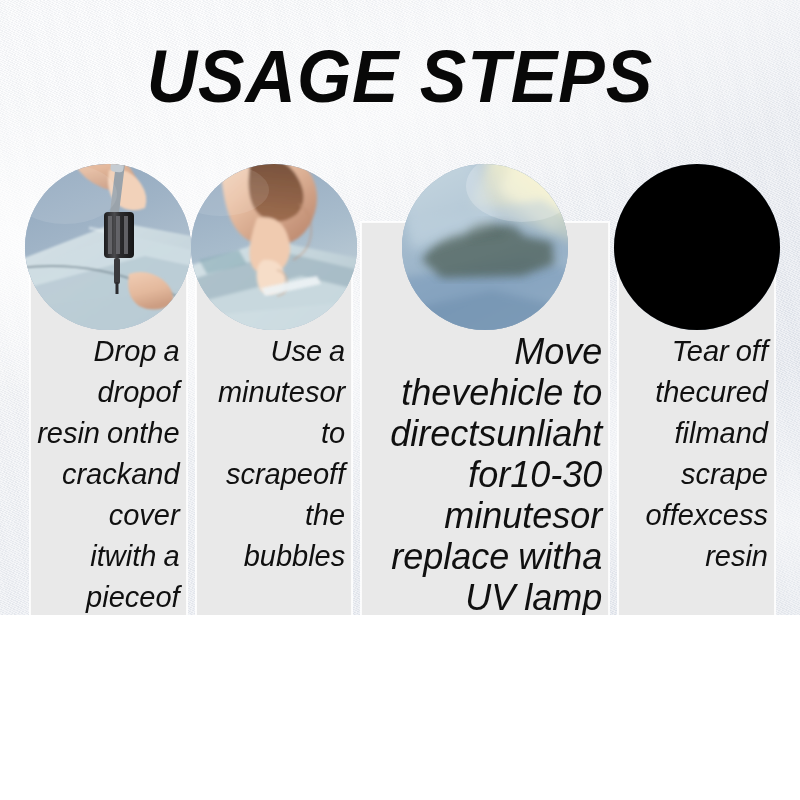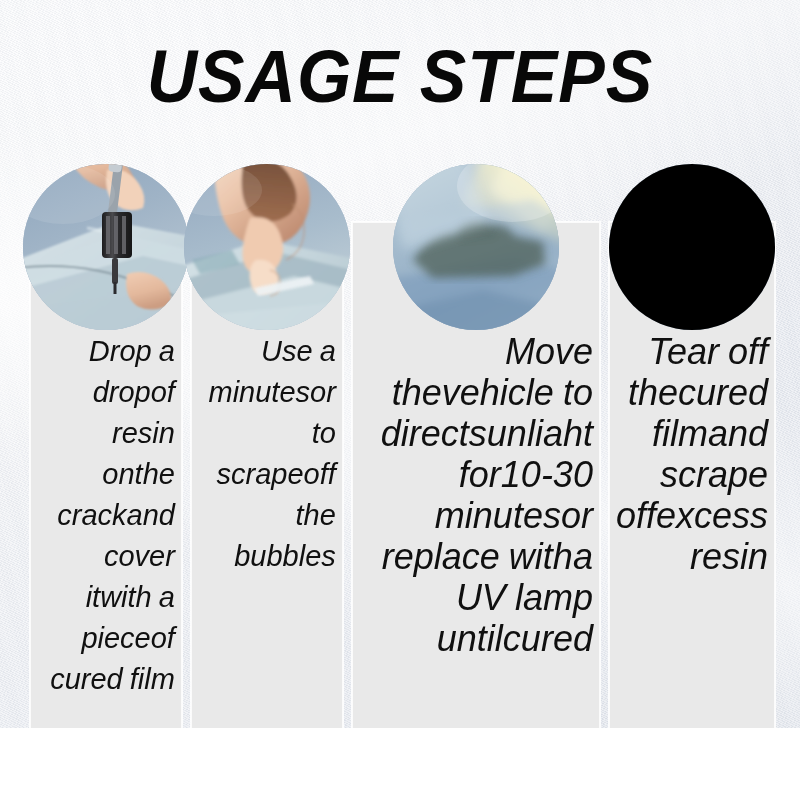--- a/index.html
+++ b/index.html
@@ -10,21 +10,21 @@
     width: 800px;
     height: 800px;
     overflow: hidden;
     font-family: "Liberation Sans", sans-serif;
     background: #ffffff;
   }
 
   #page {
     position: relative;
     width: 800px;
-    height: 728px;
+    height: 615px;
     background:
       radial-gradient(ellipse 900px 500px at 20% 10%, rgba(255,255,255,0.95) 0%, rgba(255,255,255,0.0) 70%),
       linear-gradient(143deg, #f7f8fa 0%, #f4f5f7 32%, #eef0f4 52%, #e7eaf0 72%, #dfe3ea 100%);
     overflow: hidden;
   }
 
   
   #texture {
     position: absolute;
     inset: 0;
@@ -102,21 +102,21 @@
     font-weight: 400;
     font-size: 29px;
     line-height: 41px;
     color: #101010;
     text-align: right;
     padding: 0 6px;
     word-spacing: -1px;
   }
 
   .card.c3 .caption { font-size: 36px; line-height: 41px; padding-left: 28px; }
-  .card.c4 .caption { font-size: 36px; }
+  .card.c4 .caption { font-size: 29px; }
 </style>
 </head>
 <body>
 
 <div id="page">
 
   <div id="texture"></div>
   <div id="sheen"></div>
 
   <div id="title">USAGE STEPS</div>

